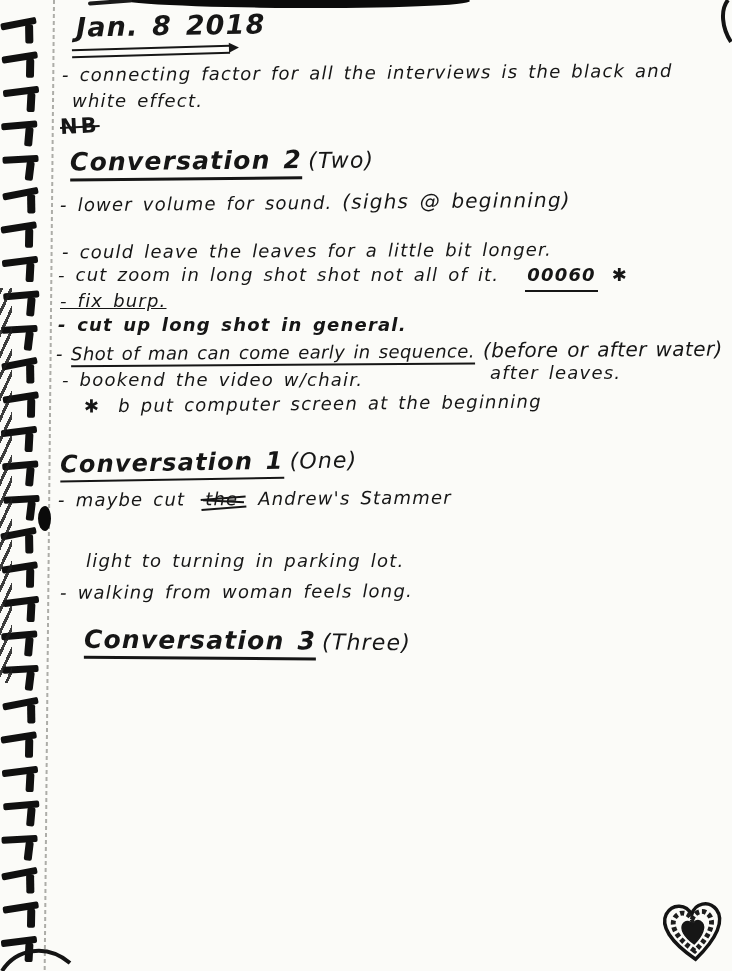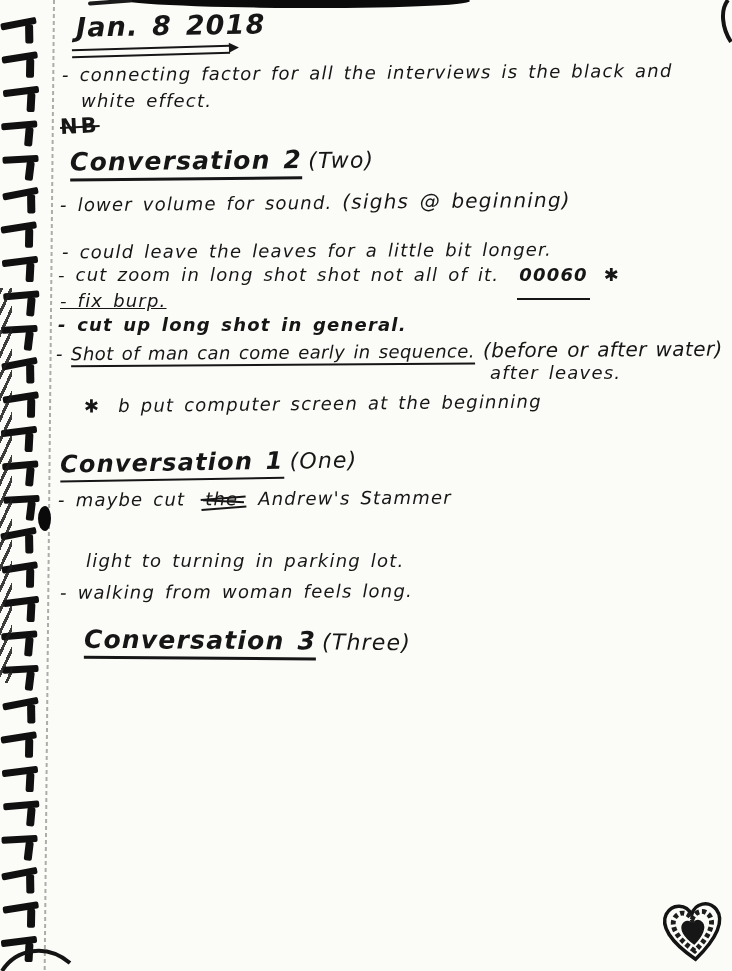--- a/index.html
+++ b/index.html
@@ -21,21 +21,21 @@
   .date-underline{
     position:absolute;left:72px;top:47px;width:158px;height:5px;
     border-top:2.5px solid #161616;border-bottom:2px solid #161616;
     transform:rotate(-1.6deg);
   }
   .date-underline::after{
     content:"";position:absolute;right:-9px;top:-4px;
     border-left:10px solid #161616;border-top:5px solid transparent;border-bottom:5px solid transparent;
   }
   .ul{border-bottom:2px solid #161616;padding-bottom:1px;}
-  .code-ul{border-bottom:2.5px solid #161616;padding:0 2px 13px 2px;margin-left:8px;font-weight:600;font-style:italic;}
+  .code-ul{border-bottom:2.5px solid #161616;padding:0 2px 5px 2px;margin-left:16px;font-weight:600;font-style:italic;}
   .star{font-style:normal;font-weight:700;margin-left:4px;}
   .scratch{position:relative;margin:0 10px;display:inline-block;}
   .scratch::after{
     content:"";position:absolute;left:-4px;right:-8px;top:40%;height:8px;
     border-top:2.5px solid #161616;border-bottom:2.5px solid #161616;transform:rotate(-4deg);
   }
   .scratch::before{
     content:"";position:absolute;left:-2px;right:-6px;top:55%;height:0;
     border-top:2px solid #161616;transform:rotate(3deg);
   }
@@ -136,21 +136,21 @@
   </svg>
 
   <svg class="bottom-curl" width="72" height="46" viewBox="0 0 72 46">
     <path d="M2 46 C16 24 46 18 70 38" stroke="#141414" stroke-width="4" fill="none"></path>
   </svg>
 
   <div class="hw date-text" style="left:76px;top:10px;transform:rotate(-1deg);">Jan. 8 2018</div>
   <div class="date-underline"></div>
 
   <div class="hw" style="left:62px;top:62px;transform:rotate(-.4deg);">- connecting factor for all the interviews is the black and</div>
-  <div class="hw" style="left:81px;top:90px;">white effect.</div>
+  <div class="hw" style="left:72px;top:90px;">white effect.</div>
 
   <div class="scribble-doodle">NB</div>
 
   <div class="hw heading" style="left:70px;top:146px;transform:rotate(-.6deg);">
     <span class="title-underline">Conversation 2</span><span class="suffix">(Two)</span>
   </div>
 
   <div class="hw" style="left:60px;top:190px;transform:rotate(-.5deg);">
     <span>- lower volume for sound.</span>
     <span style="font-size:20px;">(sighs @ beginning)</span>
@@ -177,20 +177,23 @@
 
   <div class="hw tight" style="left:56px;top:339px;transform:rotate(-.4deg);">
     <span>-</span>
     <span class="ul">Shot of man can come early in sequence.</span>
     <span style="font-size:20px;">(before or after water)</span>
   </div>
   <div class="hw" style="left:490px;top:362px;">
     <span>after leaves.</span>
   </div>
 
+  <div class="hw" style="left:62px;top:369px;">
+    <span>- bookend the video w/chair.</span>
+  </div>
 
   <div class="hw" style="left:80px;top:393px;transform:rotate(-.6deg);">
     <span class="star">✱</span>
     <span style="margin-left:8px;">b put computer screen at the beginning</span>
   </div>
 
   <div class="hw heading" style="left:60px;top:448px;font-size:24px;transform:rotate(-1deg);">
     <span class="title-underline" style="border-bottom-width:2.5px;">Conversation 1</span><span class="suffix">(One)</span>
   </div>
 

